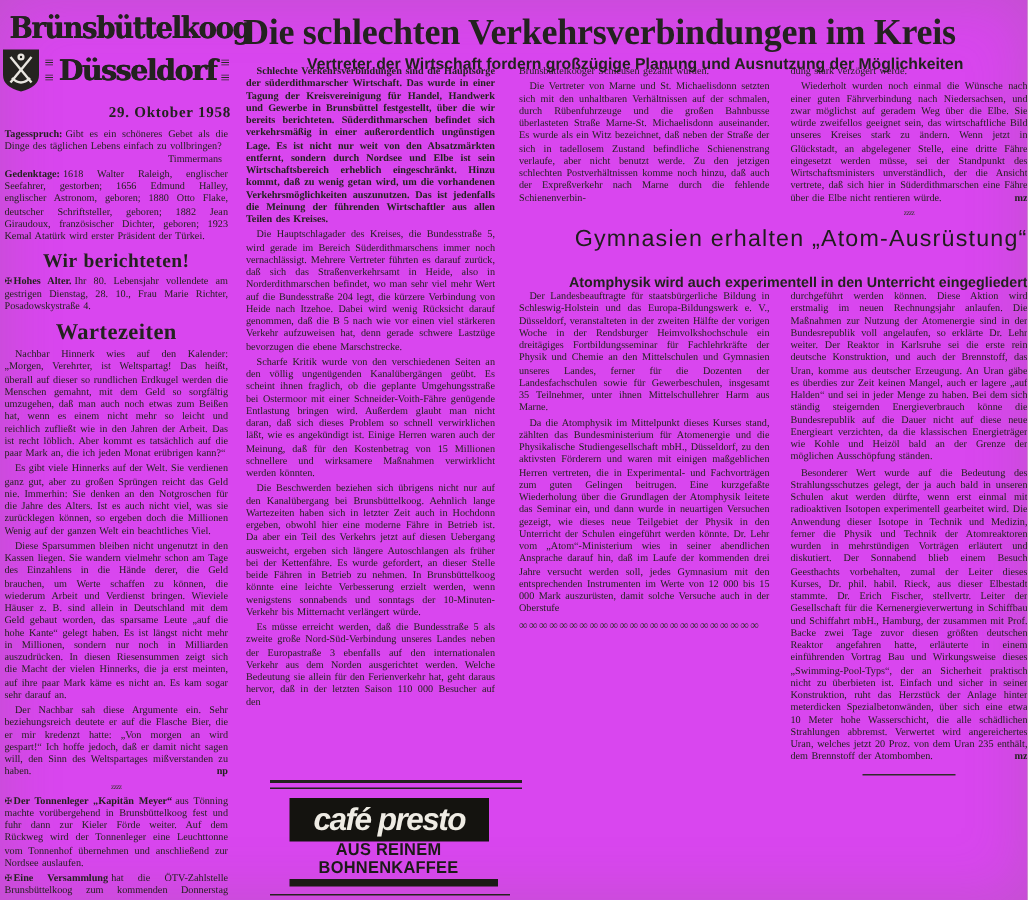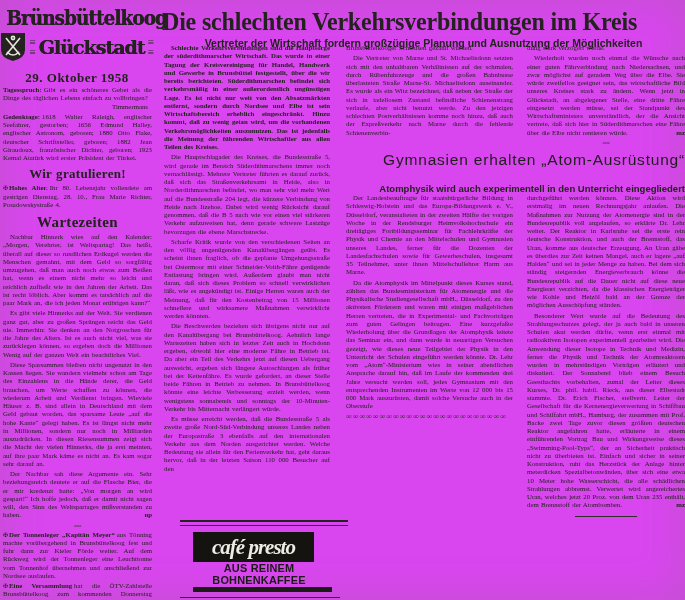--- a/index.html
+++ b/index.html
@@ -9,21 +9,21 @@
   
   .masthead{position:absolute;left:0;top:6px;width:154px;text-align:center;}
   .mast1{font-family:"DejaVu Serif",serif;font-weight:700;font-size:20px;letter-spacing:-1px;
          transform:scaleX(.92);transform-origin:center;white-space:nowrap;
          text-shadow:.4px 0 0 #23221f;}
   .mastrow{display:flex;align-items:center;justify-content:center;gap:3px;margin-top:2px;}
   .mast2{font-family:"DejaVu Serif",serif;font-weight:700;font-size:19px;letter-spacing:-1px;
          white-space:nowrap;text-shadow:.4px 0 0 #23221f;}
   .orn{font-size:11px;line-height:10px;color:#2a2926;}
   .crest{width:26px;height:30px;flex:0 0 auto;}
-  .mastdate{font-weight:700;font-size:13px;margin-top:8px;letter-spacing:.5px;}
+  .mastdate{font-weight:700;font-size:10px;margin-top:8px;letter-spacing:.5px;text-align:right;}
   
   .col{position:absolute;text-align:justify;font-size:6.8px;line-height:8.25px;
        overflow:hidden;word-spacing:.6px;}
   .col p{margin:0 0 2px 0;text-indent:7px;}
   .col p.noind{text-indent:0;}
   .lbl{font-weight:700;margin-right:2px;}
   .cross{font-family:"DejaVu Sans",sans-serif;font-size:6px;margin-right:1px;}
   .author{display:block;text-align:right;padding-right:4px;text-indent:0;}
   .byline{float:right;font-weight:700;padding-left:6px;}
   .smallhead{font-weight:700;text-align:center;font-size:13px;line-height:14px;
@@ -42,23 +42,23 @@
          font-family:"Liberation Sans",sans-serif;font-weight:700;font-size:10.5px;}
   .lead{font-weight:700;}
   
   .h2wrap{position:absolute;left:346px;top:151px;width:339px;text-align:right;}
   .h2{font-family:"Liberation Sans",sans-serif;font-weight:400;font-size:15.5px;
       letter-spacing:.8px;white-space:nowrap;color:#1e1d1b;}
   .h2sub{font-family:"Liberation Sans",sans-serif;font-weight:700;font-size:9.5px;margin-top:14px;}
   
   .ad{position:absolute;left:180px;top:520px;width:168px;}
   .ad-ruletop{border-top:2px solid #24231f;border-bottom:1px solid #24231f;height:3px;}
-  .ad-box{margin:6px auto 0 13px;width:121px;background:#14130f;color:#efece4;
+  .ad-box{margin:6px auto 0 13px;width:133px;background:#14130f;color:#efece4;
           text-align:center;padding:3px 0 2px 0;
-          font-family:Liberation Serif, serif;font-style:italic;font-weight:700;
+          font-family:Liberation Sans, sans-serif;font-style:italic;font-weight:700;
           font-size:21px;letter-spacing:-1px;}
   .ad-caption{margin-left:13px;width:139px;text-align:center;
               font-family:"Liberation Sans",sans-serif;font-weight:700;font-size:11.5px;
               letter-spacing:.2px;transform:scaleX(.95);transform-origin:left;color:#1b1a17;}
   .ad-bar{margin-left:13px;width:139px;height:5px;background:#1b1a17;margin-top:1px;}
   .ad-rulebot{margin-top:5px;border-top:1.5px solid #24231f;width:160px;}
 </style>
 </head>
 <body>
 
@@ -70,30 +70,30 @@
       <svg class="crest" viewBox="0 0 26 30">
         <path d="M1,1 h24 v17 q0,8 -12,11 q-12,-3 -12,-11 Z" fill="#24231f"></path>
         <g stroke="#e9e6e0" stroke-width="1.6" fill="none">
           <line x1="6" y1="6" x2="20" y2="23"></line>
           <line x1="20" y1="6" x2="6" y2="23"></line>
           <circle cx="13" cy="6" r="1.6"></circle>
           <path d="M7,20 q6,6 12,0"></path>
         </g>
       </svg>
       <span class="orn">≡<br>≡</span>
-      <span class="mast2">Glückstadt</span>
+      <span class="mast2">Düsseldorf</span>
       <span class="orn">≡<br>≡</span>
     </div>
     <div class="mastdate">29. Oktober 1958</div>
   </div>
 
   <div class="col" style="left:3px;top:86px;width:149px;height:512px;">
     <p class="noind"><b class="lbl">Tagesspruch:</b><span>Gibt es ein schöneres Gebet als die Dinge des täglichen Lebens einfach zu vollbringen?</span><span class="author">Timmermans</span></p>
     <p class="noind"><b class="lbl">Gedenktage:</b><span>1618 Walter Raleigh, englischer Seefahrer, gestorben; 1656 Edmund Halley, englischer Astronom, geboren; 1880 Otto Flake, deutscher Schriftsteller, geboren; 1882 Jean Giraudoux, französischer Dichter, geboren; 1923 Kemal Atatürk wird erster Präsident der Türkei.</span></p>
-    <div class="smallhead">Wir gratulieren!</div>
+    <div class="smallhead">Wir berichteten!</div>
     <p class="noind"><span class="cross">✠</span><b class="lbl">Hohes Alter.</b><span>Ihr 80. Lebensjahr vollendete am gestrigen Dienstag, 28. 10., Frau Marie Richter, Posadowskystraße 4.</span></p>
     <div class="smallhead big">Wartezeiten</div>
     <p>Nachbar Hinnerk wies auf den Kalender: „Morgen, Verehrter, ist Weltspartag! Das heißt, überall auf dieser so rundlichen Erdkugel werden die Menschen gemahnt, mit dem Geld so sorgfältig umzugehen, daß man auch noch etwas zum Beißen hat, wenn es einem nicht mehr so leicht und reichlich zufließt wie in den Jahren der Arbeit. Das ist recht löblich. Aber kommt es tatsächlich auf die paar Mark an, die ich jeden Monat erübrigen kann?“</p>
     <p>Es gibt viele Hinnerks auf der Welt. Sie verdienen ganz gut, aber zu großen Sprüngen reicht das Geld nie. Immerhin: Sie denken an den Notgroschen für die Jahre des Alters. Ist es auch nicht viel, was sie zurücklegen können, so ergeben doch die Millionen Wenig auf der ganzen Welt ein beachtliches Viel.</p>
     <p>Diese Sparsummen bleiben nicht ungenutzt in den Kassen liegen. Sie wandern vielmehr schon am Tage des Einzahlens in die Hände derer, die Geld brauchen, um Werte schaffen zu können, die wiederum Arbeit und Verdienst bringen. Wieviele Häuser z. B. sind allein in Deutschland mit dem Geld gebaut worden, das sparsame Leute „auf die hohe Kante“ gelegt haben. Es ist längst nicht mehr in Millionen, sondern nur noch in Milliarden auszudrücken. In diesen Riesensummen zeigt sich die Macht der vielen Hinnerks, die ja erst meinten, auf ihre paar Mark käme es nicht an. Es kam sogar sehr darauf an.</p>
     <p><span>Der Nachbar sah diese Argumente ein. Sehr beziehungsreich deutete er auf die Flasche Bier, die er mir kredenzt hatte: „Von morgen an wird gespart!“ Ich hoffe jedoch, daß er damit nicht sagen will, den Sinn des Weltspartages mißverstanden zu haben.</span><span class="byline">np</span></p>
     <span class="squig">zzzz</span>
     <p class="noind"><span class="cross">✠</span><b class="lbl">Der Tonnenleger „Kapitän Meyer“</b><span>aus Tönning machte vorübergehend in Brunsbüttelkoog fest und fuhr dann zur Kieler Förde weiter. Auf dem Rückweg wird der Tonnenleger eine Leuchttonne vom Tonnenhof übernehmen und anschließend zur Nordsee auslaufen.</span></p>
     <p class="noind"><span class="cross">✠</span><b class="lbl">Eine Versammlung</b><span>hat die ÖTV-Zahlstelle Brunsbüttelkoog zum kommenden Donnerstag einberufen.</span></p>
   </div>

